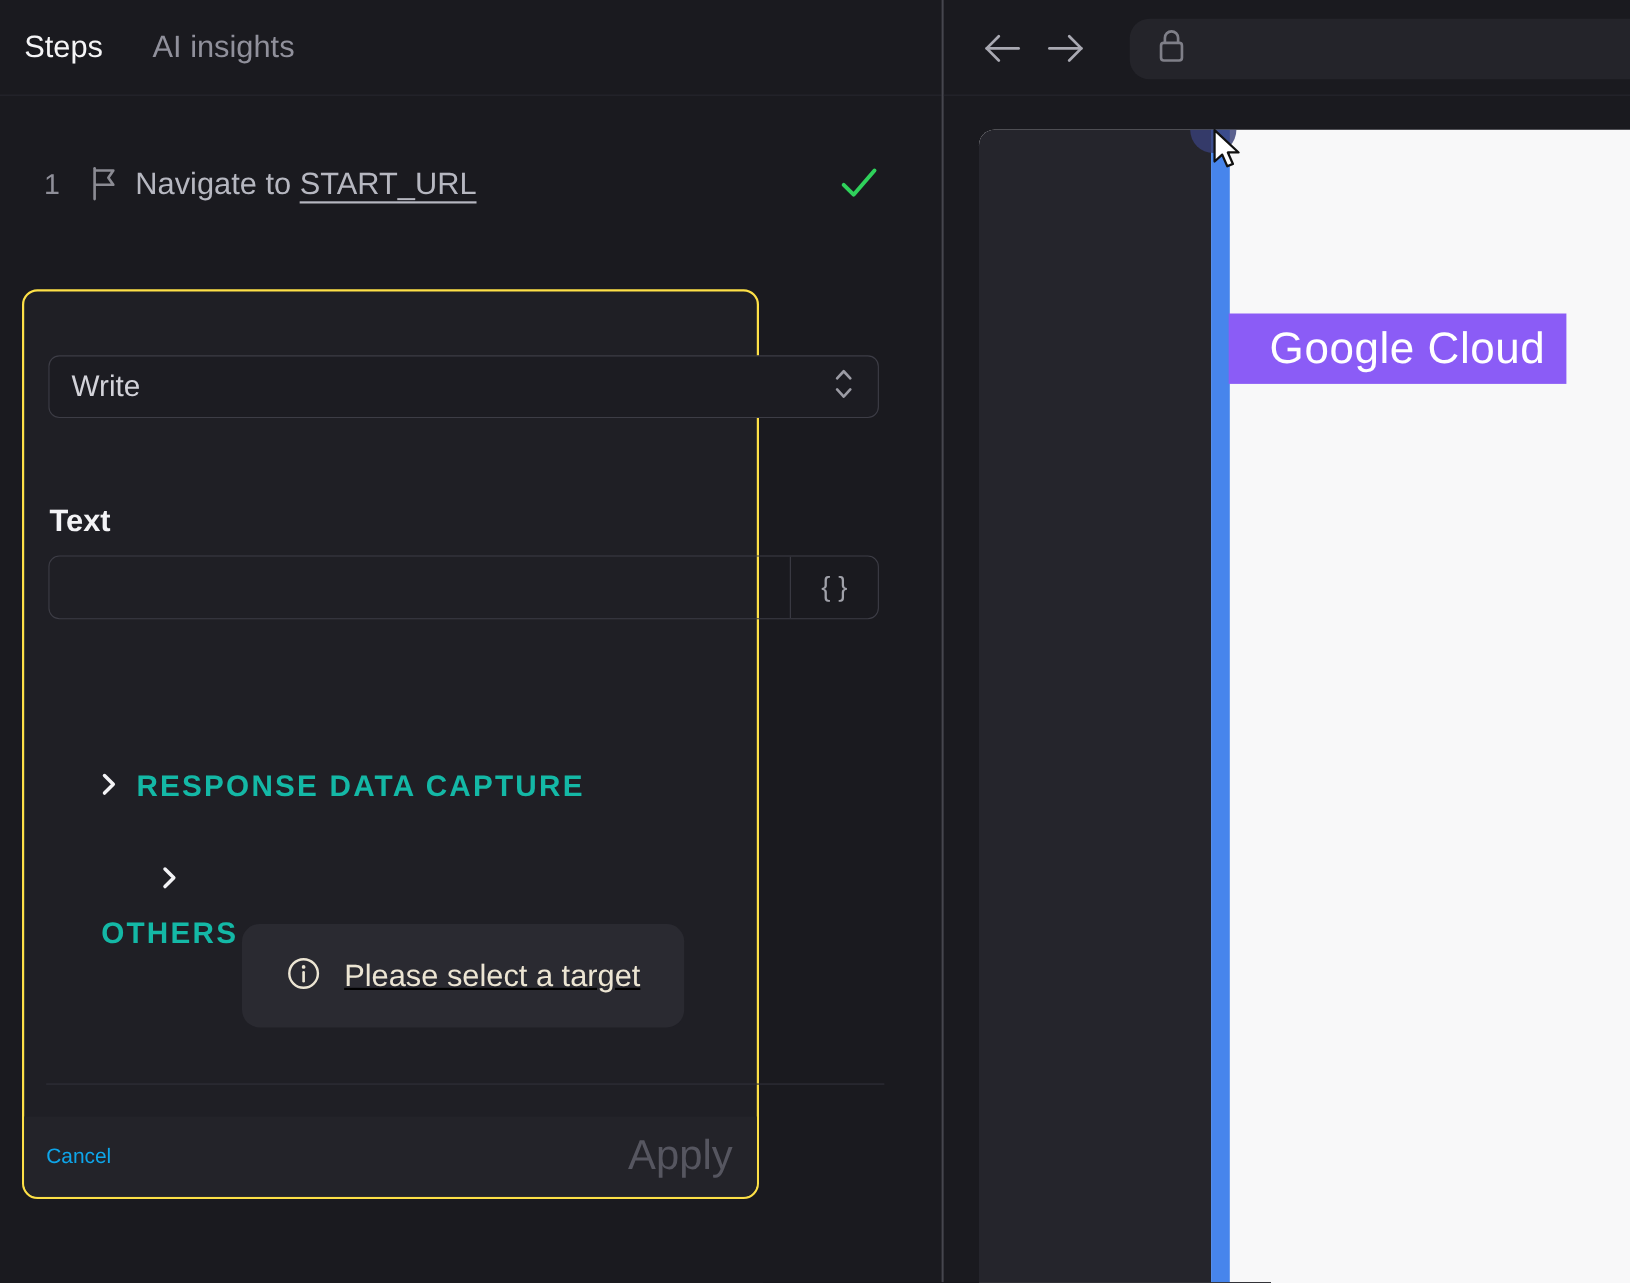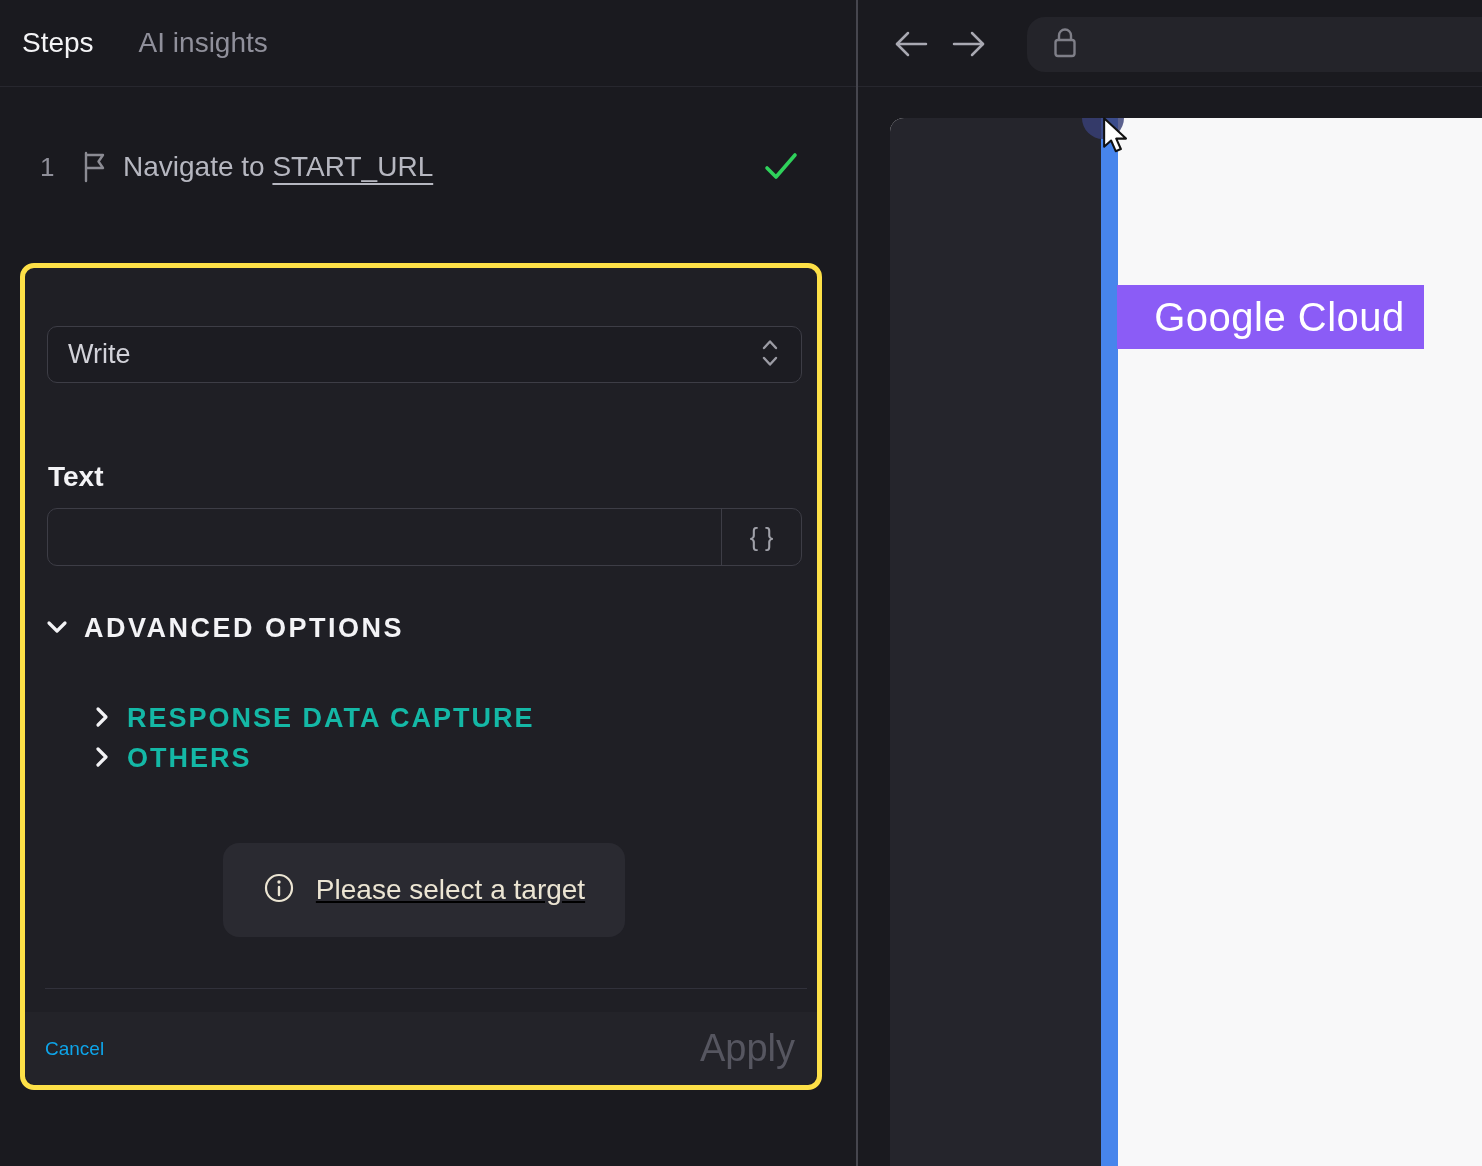--- a/index.html
+++ b/index.html
@@ -14,42 +14,42 @@
   .tab.active{color:#f4f4f6;font-weight:500;}
   .tab.inactive{color:#90909b;font-weight:400;}
 
   .step-row{position:absolute;left:40px;top:147px;width:776px;height:40px;display:flex;align-items:center;}
   .step-num{font-size:26px;color:#8f8f99;width:16px;}
   .step-flag{margin-left:26px;display:flex;align-items:center;}
   .step-text{margin-left:17px;font-size:28px;color:#b6b7c0;white-space:pre;}
   .step-link{color:#b6b7c0;text-decoration:underline;text-underline-offset:7px;text-decoration-thickness:2px;}
   .step-check{margin-left:auto;margin-right:17px;display:flex;align-items:center;}
 
-  .editor-card{position:absolute;left:20px;top:263px;width:802px;height:827px;background:#1f1f25;
-    border:5px solid #fde047;border-radius:14px;}
+  .editor-card{position:absolute;left:20px;top:263px;width:670px;height:827px;background:#1f1f25;
+    border:2px solid #fde047;border-radius:14px;}
 
   .action-select{position:absolute;left:22px;top:58px;width:755px;height:57px;background:#1c1c22;
     border:1.5px solid #3d3d46;border-radius:10px;display:flex;align-items:center;padding:0 20px;cursor:pointer;}
   .action-select .value{font-size:27px;color:#d2d2d9;flex:1;}
 
   .field-label{position:absolute;left:23px;top:193px;font-size:28px;font-weight:600;color:#f3f3f6;}
 
   .input-group{position:absolute;left:22px;top:240px;width:755px;height:58px;border:1.5px solid #3d3d46;
     border-radius:10px;display:flex;overflow:hidden;}
   .input-group input{flex:1;background:transparent;border:none;outline:none;color:#d2d2d9;
     font-size:26px;padding:0 18px;}
   .var-btn{width:80px;border-left:1.5px solid #3d3d46;background:transparent;border-top:none;border-right:none;
     border-bottom:none;color:#a0a1a9;font-size:25px;display:flex;align-items:center;justify-content:center;cursor:pointer;}
 
   .adv-header{position:absolute;left:21px;top:345px;display:flex;align-items:center;gap:16px;cursor:pointer;}
   .adv-header .lbl{font-size:27px;font-weight:700;letter-spacing:2.5px;color:#f3f3f6;}
   .sub-section{position:absolute;left:70px;display:flex;align-items:center;gap:18px;cursor:pointer;}
   .sub-section .lbl{font-size:27px;font-weight:700;letter-spacing:2px;color:#14b8a6;}
   .sub-response{top:435px;}
-  .sub-others{top:475px;}
+  .sub-others{top:521px;flex-direction:column;}
 
   .notice-pill{position:absolute;left:198px;top:575px;width:402px;height:94px;background:#2a2a31;
     border-radius:16px;display:flex;align-items:center;justify-content:center;gap:21px;text-decoration:underline;}
   .notice-pill .txt{font-size:28px;color:#ece5d3;}
 
   .inset-divider{position:absolute;left:20px;top:720px;width:762px;height:1px;background:#31313b;}
 
   .card-footer{position:absolute;left:0;bottom:0;width:100%;height:73px;background:#232329;
     border-radius:0 0 13px 13px;display:flex;align-items:center;justify-content:space-between;padding:0 22px 0 20px;}
   .btn-cancel{font-size:19px;color:#0ea5e9;background:none;border:none;cursor:pointer;padding:0;}
@@ -117,28 +117,20 @@
         </span>
       </div>
 
       <div class="field-label">Text</div>
 
       <div class="input-group">
         <input type="text" value="" style="">
         <button class="var-btn">{ }</button>
       </div>
 
-      <div class="adv-header">
-        <span>
-          <svg width="22" height="14" viewBox="0 0 22 14">
-            <path d="M3 3 L11 11 L19 3" stroke="#f3f3f6" stroke-width="3.2" fill="none" stroke-linecap="round" stroke-linejoin="round"></path>
-          </svg>
-        </span>
-        <span class="lbl">ADVANCED OPTIONS</span>
-      </div>
 
       <div class="sub-section sub-response">
         <span>
           <svg width="14" height="24" viewBox="0 0 14 24">
             <path d="M3 4 L11 12 L3 20" stroke="#f3f3f6" stroke-width="3.2" fill="none" stroke-linecap="round" stroke-linejoin="round"></path>
           </svg>
         </span>
         <span class="lbl">RESPONSE DATA CAPTURE</span>
       </div>
 

